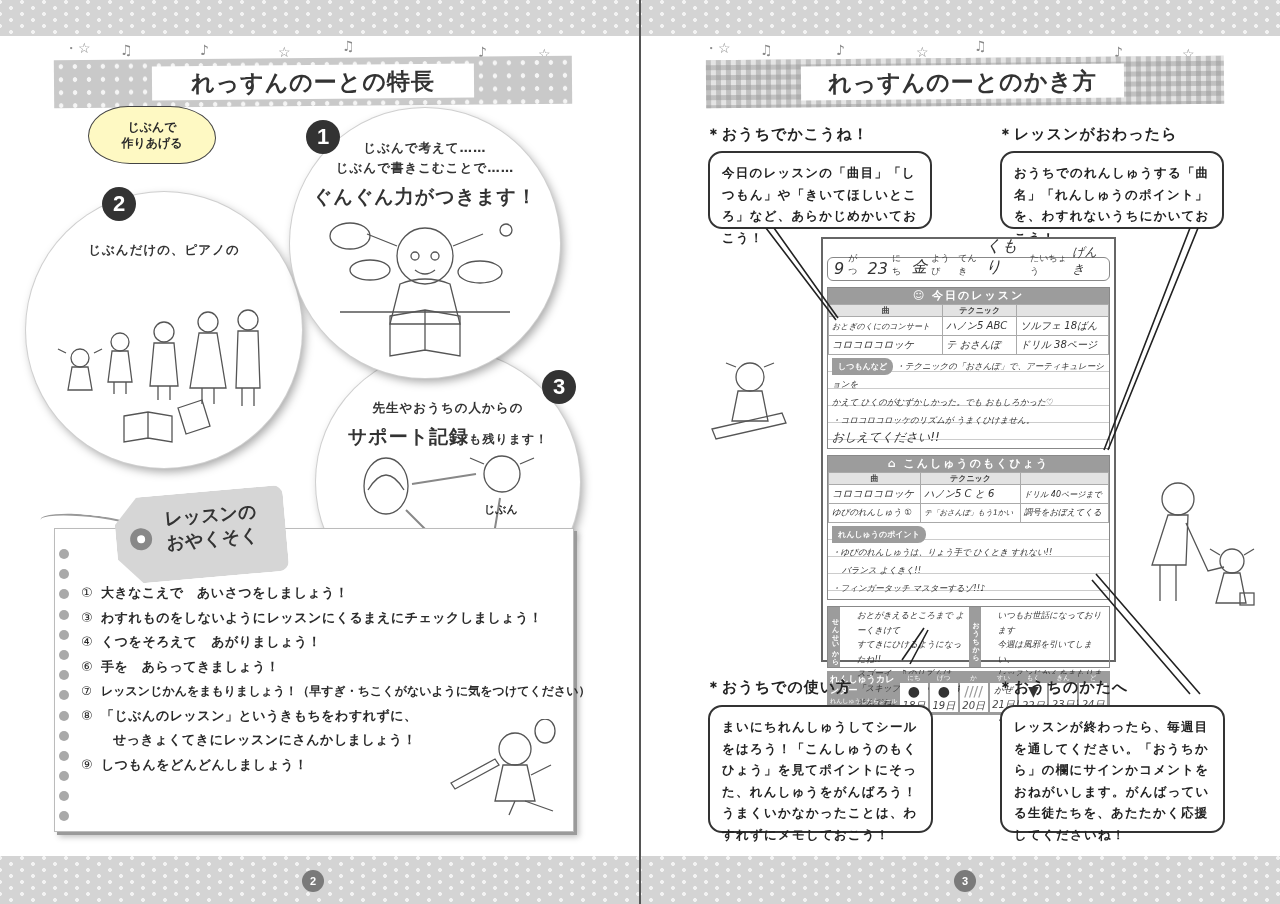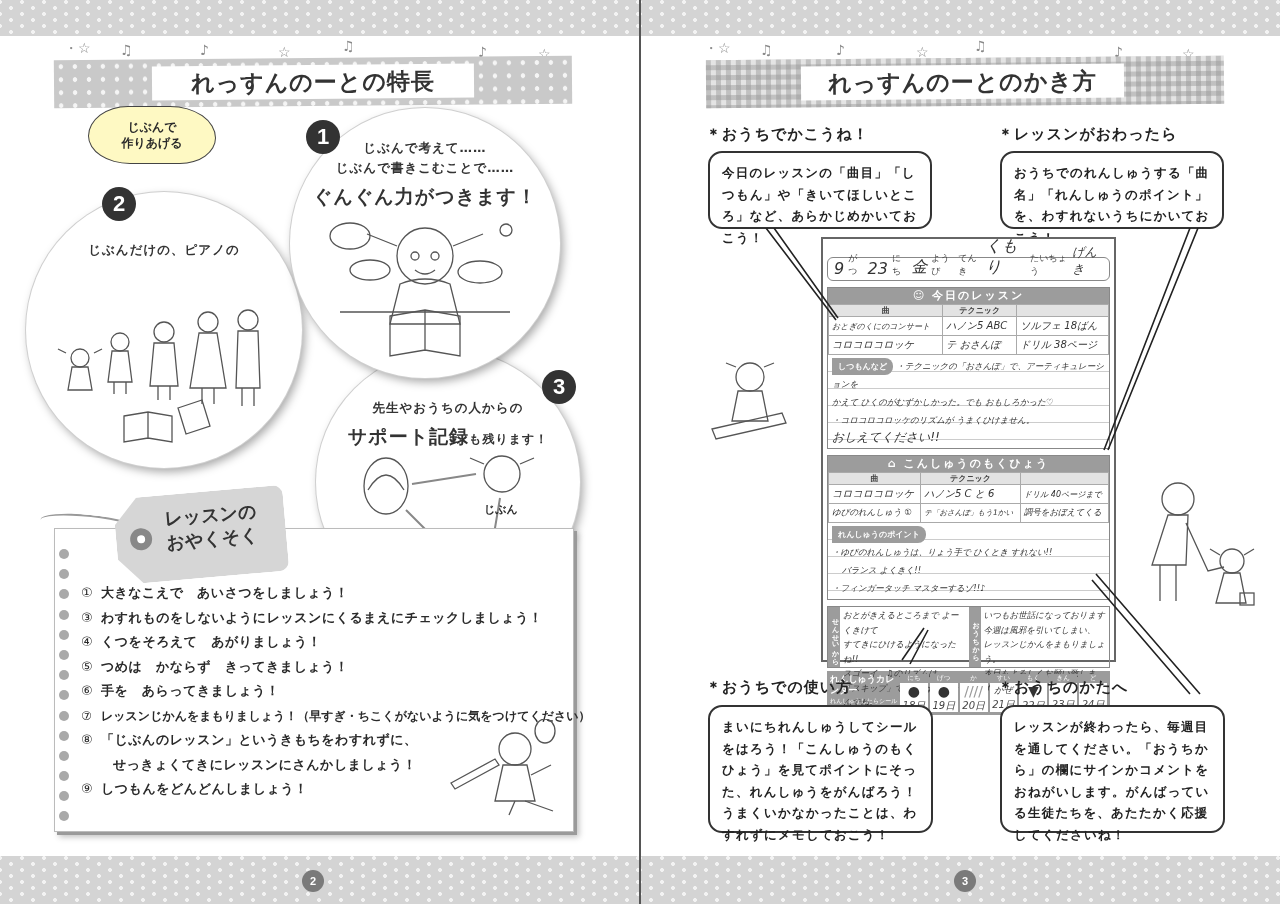--- a/index.html
+++ b/index.html
@@ -137,21 +137,21 @@
     height: 16px; line-height: 16px; letter-spacing: 2px;
   }
   .sheet table { width: 100%; border-collapse: collapse; font-size: 10px; }
   .sheet th { background: #e3e3e3; font-size: 8px; height: 11px; border: 1px solid #aaa; color: #444; }
   .sheet td { border: 1px solid #aaa; height: 19px; padding: 0 3px; font-style: italic; color: #333; white-space: nowrap; overflow: hidden; }
   .sheet .pill { display: inline-block; background: #9c9c9c; color: #fff; font-size: 8px; border-radius: 0 8px 8px 0; padding: 0 6px; font-style: normal; font-weight: bold; }
   .sheet .notes { padding: 2px 4px; font-size: 10px; font-style: italic; color: #333; line-height: 17px;
     background-image: linear-gradient(#fff 16px, #ccc 16px, #ccc 17px); background-size: 100% 17px; }
   .sheet .comments { display: flex; margin-top: 6px; border: 1.5px solid #888; height: 62px; }
   .sheet .comments .side { width: 12px; background: #9c9c9c; color: #fff; font-size: 7px; writing-mode: vertical-rl; text-align: center; font-weight: bold; }
-  .sheet .comments .body { flex: 1; font-size: 8.5px; font-style: italic; line-height: 14.5px; padding: 1px 3px; color: #333; }
+  .sheet .comments .body { flex: 1; font-size: 8.5px; font-style: italic; line-height: 14.5px; padding: 1px 3px; color: #333; margin-left: 14px; }
   .sheet .cal { display: flex; margin-top: 3px; background: #9c9c9c; height: 44px; padding: 3px; gap: 2px; justify-content: flex-end; }
   .sheet .cal .lbl { width: 68px; color: #fff; font-size: 9px; font-weight: bold; line-height: 1.25; }
   .sheet .cal .lbl .sub { font-size: 6px; font-weight: normal; }
   .sheet .cal .day { flex: 1; background: #fff; display: flex; flex-direction: column; align-items: center; font-size: 7px; color: #444; }
   .sheet .cal .day .dn { background: #9c9c9c; color: #fff; width: 100%; text-align: center; font-size: 6.5px; }
   .sheet .cal .day .stk { flex: 1; display: flex; align-items: center; justify-content: center; font-size: 14px; color: #333; }
   .sheet .cal .day .dd { font-size: 10px; font-style: italic; }
 </style>
 </head>
 <body>
@@ -261,21 +261,20 @@
         <span></span>
         <span></span>
         <span></span>
         <span></span>
         <span></span>
     </div>
     <div class="rules">
       <div class="rule"><span class="n">①</span><span>大きなこえで　あいさつをしましょう！</span></div>
       <div class="rule"><span class="n">③</span><span>わすれものをしないようにレッスンにくるまえにチェックしましょう！</span></div>
       <div class="rule"><span class="n">④</span><span>くつをそろえて　あがりましょう！</span></div>
-      <div class="rule"><span class="n">⑤</span><span>つめは　かならず　きってきましょう！</span></div>
       <div class="rule"><span class="n">⑥</span><span>手を　あらってきましょう！</span></div>
       <div class="rule" style="font-size:12px;letter-spacing:0;"><span class="n">⑦</span><span>レッスンじかんをまもりましょう！（早すぎ・ちこくがないように気をつけてください）</span></div>
       <div class="rule"><span class="n">⑧</span><span>「じぶんのレッスン」というきもちをわすれずに、</span></div>
       <div class="rule indent"><span>せっきょくてきにレッスンにさんかしましょう！</span></div>
       <div class="rule"><span class="n">⑨</span><span>しつもんをどんどんしましょう！</span></div>
     </div>
     <div class="sketch" style="left:390px;top:190px;width:120px;height:100px;">
       <svg viewBox="0 0 120 100" fill="none" stroke="#555" stroke-width="1.3">
         <circle cx="70" cy="30" r="16"></circle>
           <path d="M58 46 l-8 36 h40 l-8 -36 Z"></path>

